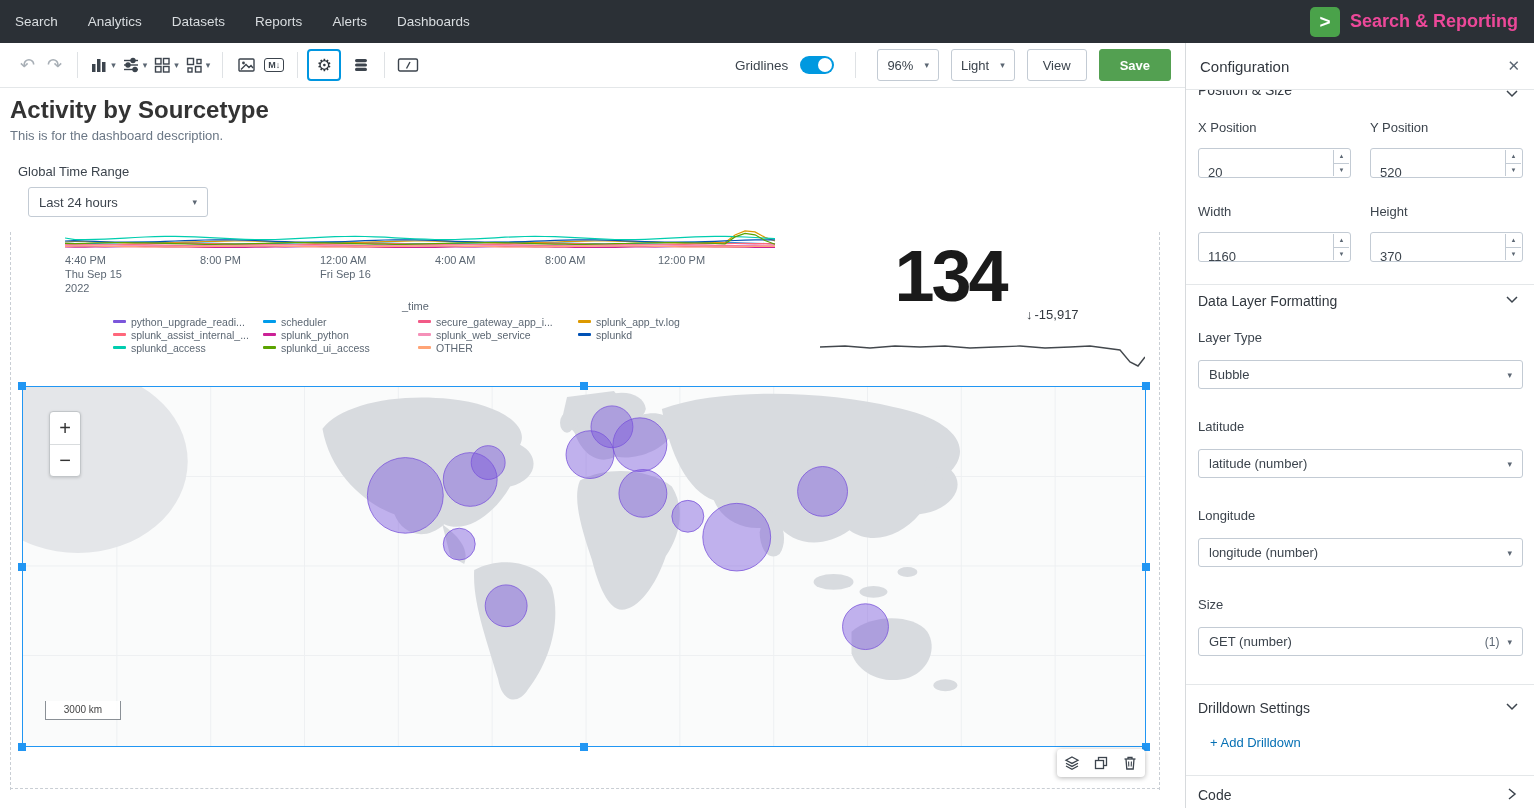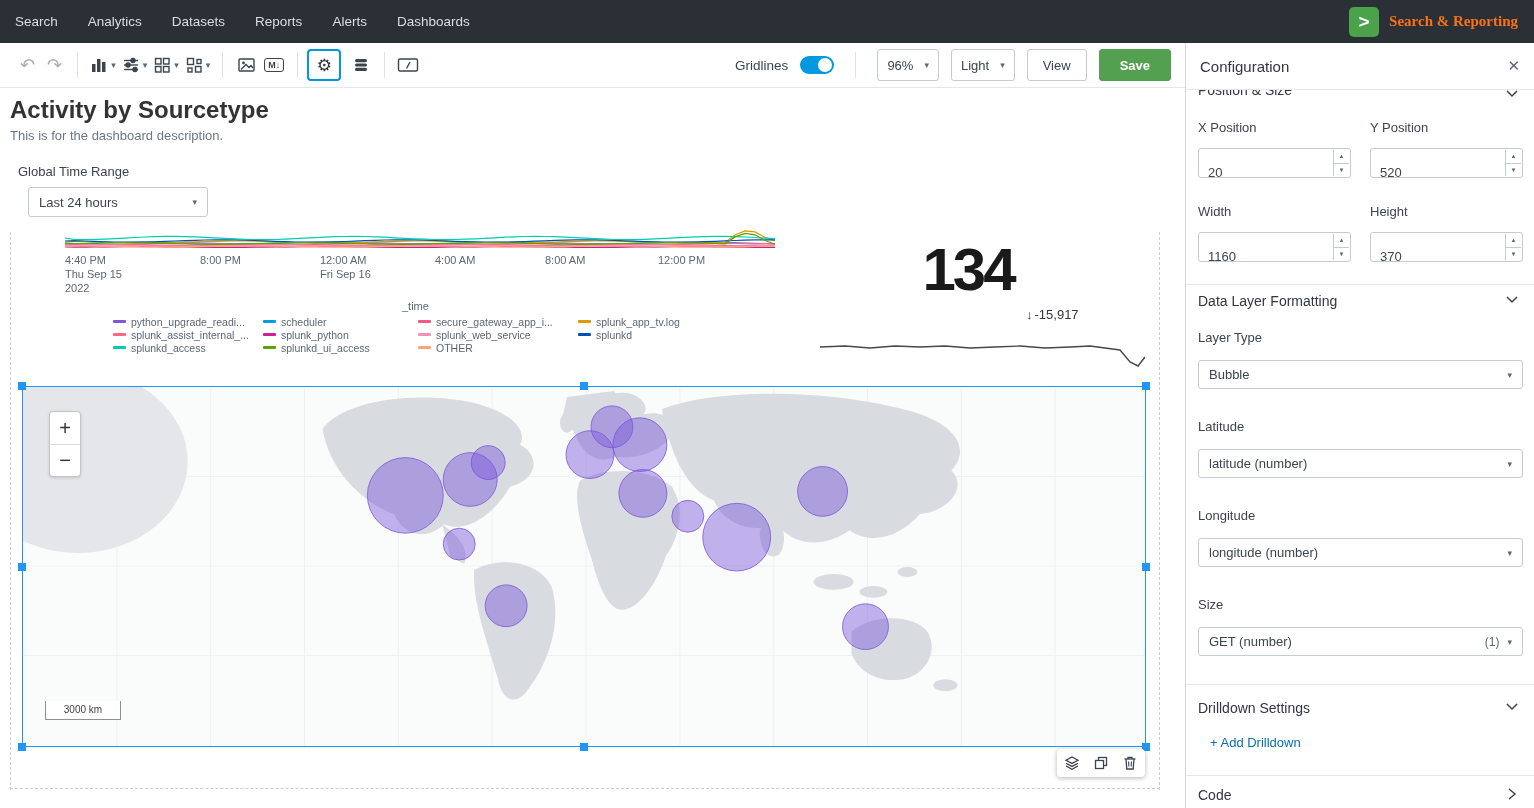--- a/index.html
+++ b/index.html
@@ -8,21 +8,21 @@
          font-family:"Liberation Sans", sans-serif; color:#3c444d; }
 
   
   .navbar { position:absolute; top:0; left:0; width:1534px; height:43px;
             background:#2b3036; display:flex; align-items:center; z-index:30; }
   .nav-item { color:#d9dde0; font-size:13.5px; padding:0 15px; line-height:43px; cursor:pointer; }
   .nav-right { margin-left:auto; display:flex; align-items:center; gap:10px; padding-right:16px; }
   .logo-tile { width:30px; height:30px; border-radius:5px; background:#4aa24a;
                display:flex; align-items:center; justify-content:center;
                color:#fff; font-weight:bold; font-size:19px; }
-  .app-name { color:#f97316; font-size:15px; font-weight:bold;font-family:Liberation Serif, serif; }
+  .app-name { color:#ec4899; font-size:18px; font-weight:bold; }
 
   
   .toolbar { position:absolute; top:43px; left:0; width:1185px; height:45px; background:#fff;
              border-bottom:1px solid #e4e7e9; display:flex; align-items:center; padding:0 14px; z-index:20; }
   .tool-btn { height:30px; min-width:28px; display:flex; align-items:center; justify-content:center;
               border-radius:4px; cursor:pointer; color:#3c444d; padding:0 3px; }
   .tool-btn svg { display:block; }
   .tool-selected { border:2px solid #0096e0; height:32px; width:34px; }
   .tb-sep { width:1px; height:26px; background:#dfe2e5; margin:0 9px; }
   .caret { font-size:9px; color:#5c6773; margin-left:3px; }
@@ -53,22 +53,22 @@
   
   .timechart { position:absolute; left:65px; top:142px; width:712px; height:22px; }
   .tick { position:absolute; top:165px; font-size:11px; color:#5c6773; line-height:14px; }
   .xlabel { position:absolute; left:402px; top:212px; font-size:11px; color:#5c6773; }
   .legend { position:absolute; left:113px; top:228px; display:grid;
             grid-template-columns:150px 155px 160px 150px; row-gap:2px; }
   .legend-item { display:flex; align-items:center; gap:5px; font-size:10.5px; color:#5c6773; height:11px; }
   .swatch { width:13px; height:2.5px; border-radius:1px; flex:none; }
 
   
-  .sv-value { position:absolute; left:848px; top:152px; width:240px; text-align:center;
-              font-size:60px; font-weight:bold; color:#1a1a1a; line-height:1; letter-spacing:-3px; }
+  .sv-value { position:absolute; left:830px; top:152px; width:240px; text-align:center;
+              font-size:72px; font-weight:bold; color:#1a1a1a; line-height:1; letter-spacing:-3px; }
   .sv-trend { position:absolute; left:1026px; top:219px; font-size:13px; color:#31373e; display:flex; gap:2px; }
   .sparkline { position:absolute; left:820px; top:252px; width:325px; height:32px; }
 
   
   .map-panel { position:absolute; left:22px; top:298px; width:1124px; height:361px;
                border:1.5px solid #2196f3; background:#fafbfb; }
   .map-svg { position:absolute; inset:0; width:100%; height:100%; }
   .handle { position:absolute; width:8px; height:8px; background:#2196f3; z-index:5; }
   .h-nw{left:-5px;top:-5px} .h-n{left:calc(50% - 4px);top:-5px} .h-ne{right:-5px;top:-5px}
   .h-w{left:-5px;top:calc(50% - 4px)} .h-e{right:-5px;top:calc(50% - 4px)}

